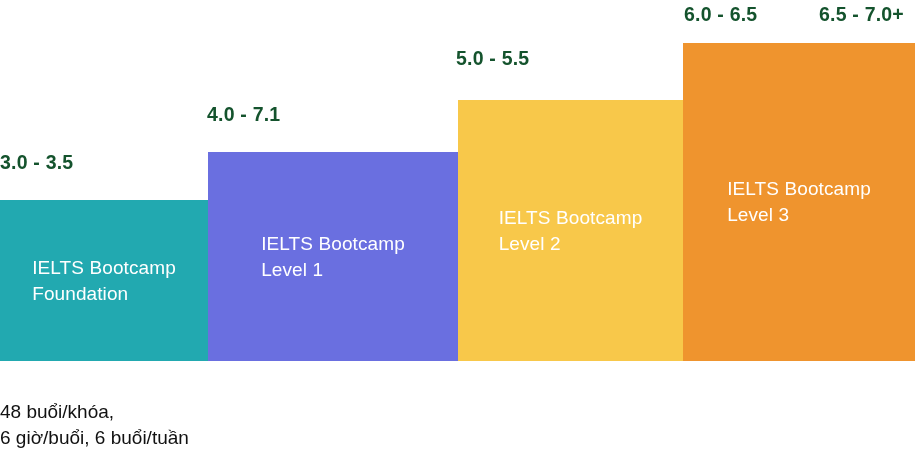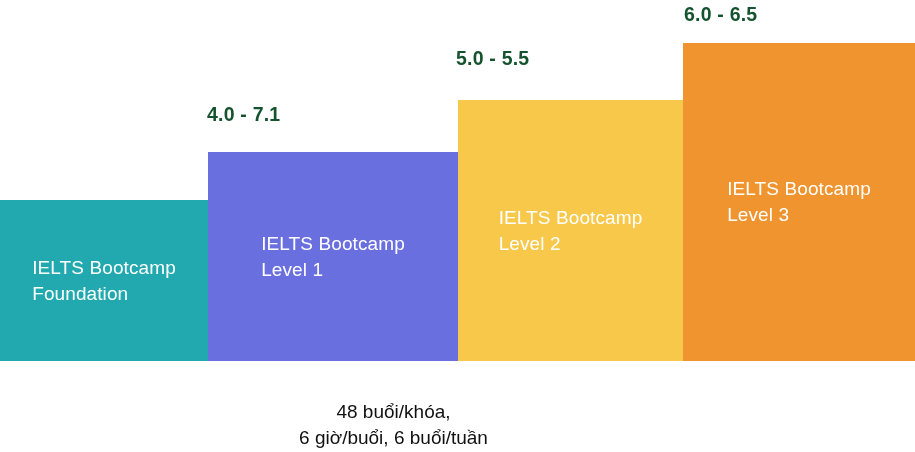--- a/index.html
+++ b/index.html
@@ -38,53 +38,54 @@
     color: #14532d;
     font-size: 19.5px;
     font-weight: bold;
     letter-spacing: 0.2px;
     white-space: nowrap;
   }
   .caption {
     position: absolute;
     left: 0;
     width: 787px;
-    text-align: center;
     color: #111111;
     font-size: 19px;
     line-height: 1.35;
     font-weight: 400;
     white-space: pre-line;
   }
 </style>
 </head>
 <body>
 
 <div id="chart-root">
 
   <div class="bar" style="left:0px; width:208px; top:200px; height:161px; background:#22A9B0;">
     <span class="bar-label">IELTS Bootcamp
 Foundation</span>
   </div>
+  <div class="range-label" style="left:0px; top:151px;">3.0 - 3.5</div>
 
   <div class="bar" style="left:208px; width:250px; top:152px; height:209px; background:#6A6FE0;">
     <span class="bar-label">IELTS Bootcamp
 Level 1</span>
   </div>
   <div class="range-label" style="left:207px; top:103px;">4.0 - 7.1</div>
 
   <div class="bar" style="left:458px; width:225px; top:100px; height:261px; background:#F8C84A;">
     <span class="bar-label">IELTS Bootcamp
 Level 2</span>
   </div>
   <div class="range-label" style="left:456px; top:47px;">5.0 - 5.5</div>
 
   <div class="bar" style="left:683px; width:232px; top:43px; height:318px; background:#EF942E;">
     <span class="bar-label">IELTS Bootcamp
 Level 3</span>
   </div>
   <div class="range-label" style="left:684px; top:3px;">6.0 - 6.5</div>
 
+  <div class="range-label" style="left:819px; top:3px;">6.5 - 7.0+</div>
 
   <div class="caption" style="top:399px;">48 buổi/khóa,
 6 giờ/buổi, 6 buổi/tuần</div>
 
 </div>
 
 </body></html>

